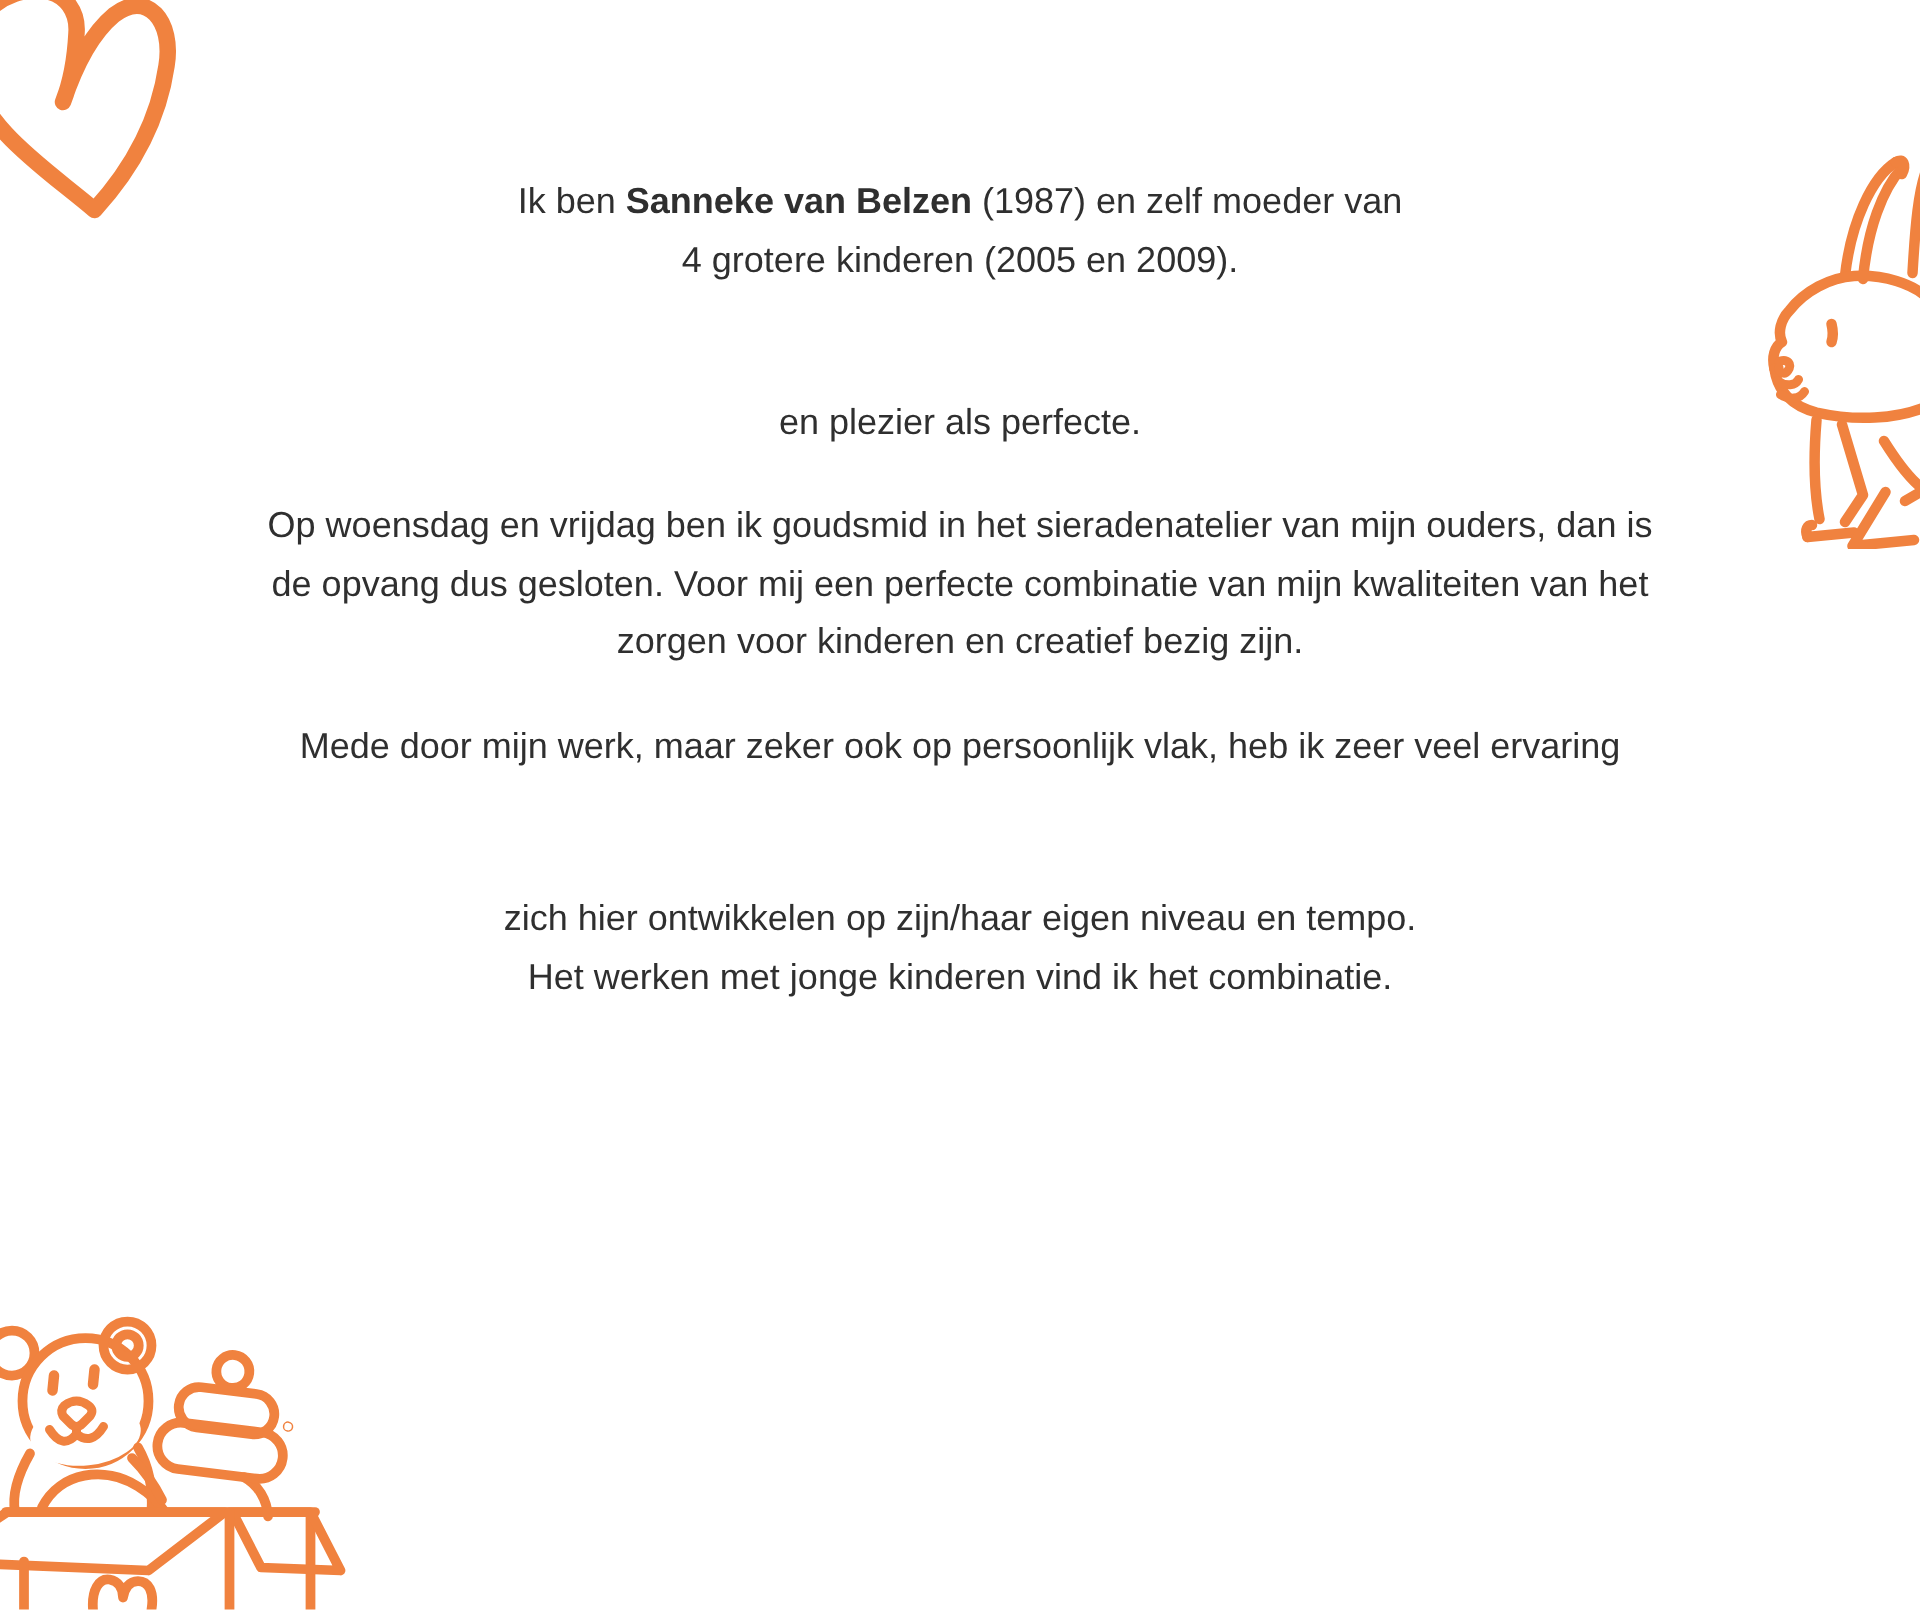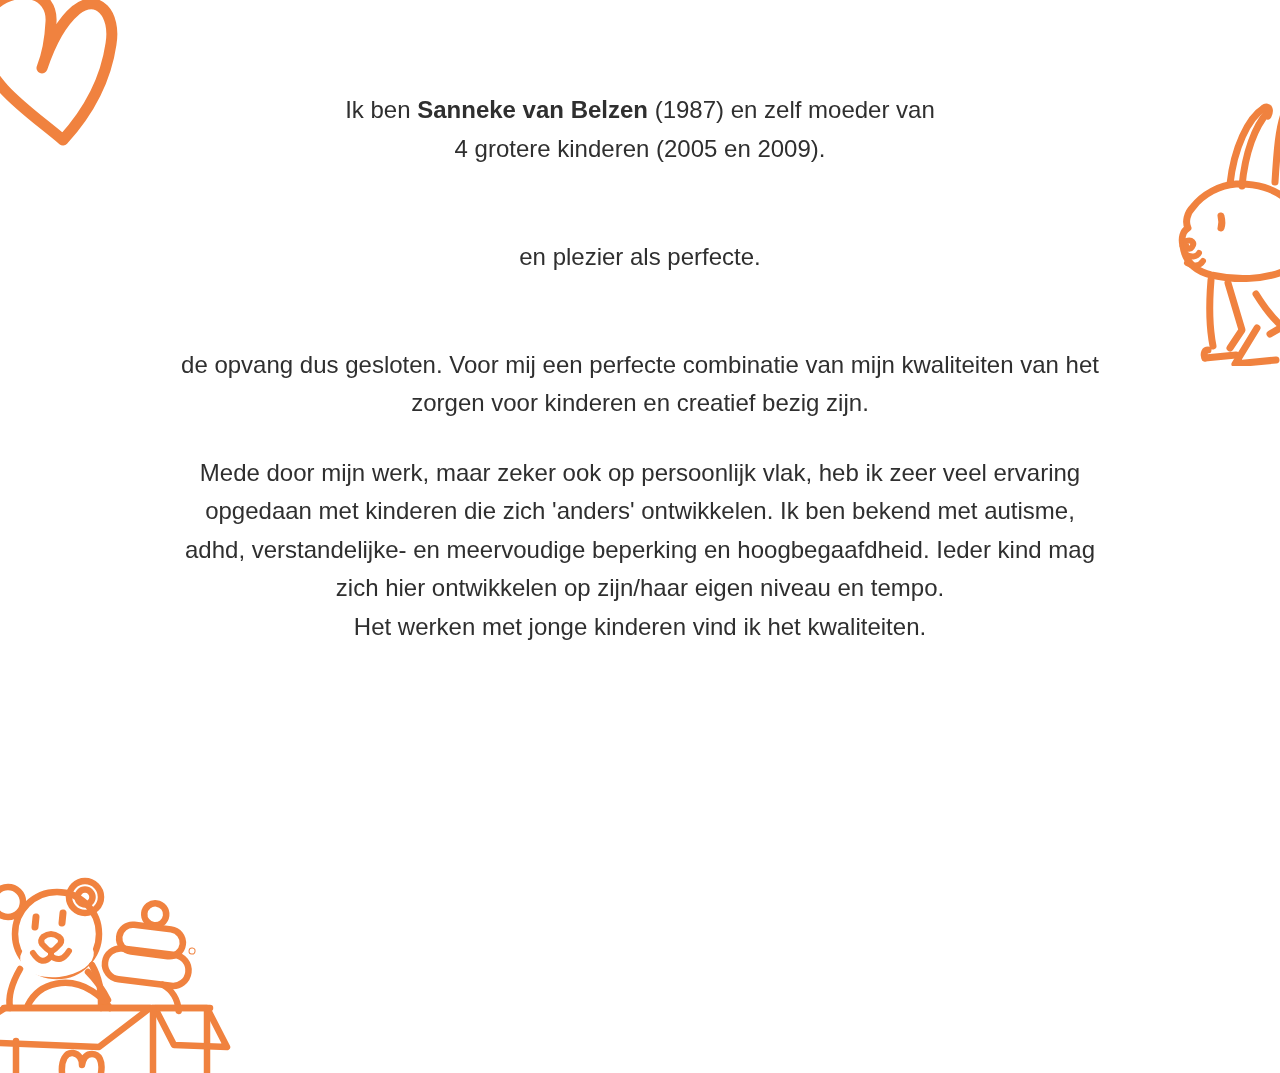--- a/index.html
+++ b/index.html
@@ -23,21 +23,21 @@
     stroke-linecap: round;
     stroke-linejoin: round;
   }
   .wfill { fill: #ffffff; }
   .dot { fill: #F0823F; stroke: none; }
 
   .content {
     position: relative;
     width: 1140px;
     margin: 0 auto;
-    padding-top: 91px;
+    padding-top: 116px;
     text-align: center;
     font-size: 24px;
     line-height: 38.5px;
   }
   .content p { margin-bottom: 31px; }
   .line { white-space: nowrap; }
   .person-name { font-weight: 700; }
   .arrows {
     color: #EE7A28;
     font-weight: 700;
@@ -125,26 +125,26 @@
     <span class="line"><span>Ik ben </span><strong class="person-name">Sanneke van Belzen</strong><span> (1987) en zelf moeder van</span></span><br>
     <span class="line">4 grotere kinderen (2005 en 2009).</span>
   </p>
 
   <p>
     <br>
     <span class="line">en plezier als perfecte.</span>
   </p>
 
   <p>
-    <br>
+    <span class="line">Op woensdag en vrijdag ben ik goudsmid in het sieradenatelier van mijn ouders, dan is</span><br>
     <span class="line">de opvang dus gesloten. Voor mij een perfecte combinatie van mijn kwaliteiten van het</span><br>
     <span class="line">zorgen voor kinderen en creatief bezig zijn.</span>
   </p>
 
   <p>
     <span class="line">Mede door mijn werk, maar zeker ook op persoonlijk vlak, heb ik zeer veel ervaring</span><br>
-    <span class="line">opgedaan met kinderen die zich 'anders' ontwikkelen. Ik ben bekend met autisme,</span><br>
-    <span class="line">adhd, verstandelijke- en meervoudige beperking en hoogbegaafdheid. Ieder kind mag</span><br>
+    <br>
+    <br>
     <span class="line">zich hier ontwikkelen op zijn/haar eigen niveau en tempo.</span><br>
-    <span class="line">Het werken met jonge kinderen vind ik het kwaliteiten.</span>
+    <span class="line">Het werken met jonge kinderen vind ik het combinatie.</span>
   </p>
 
 </main>
 
 </body></html>

